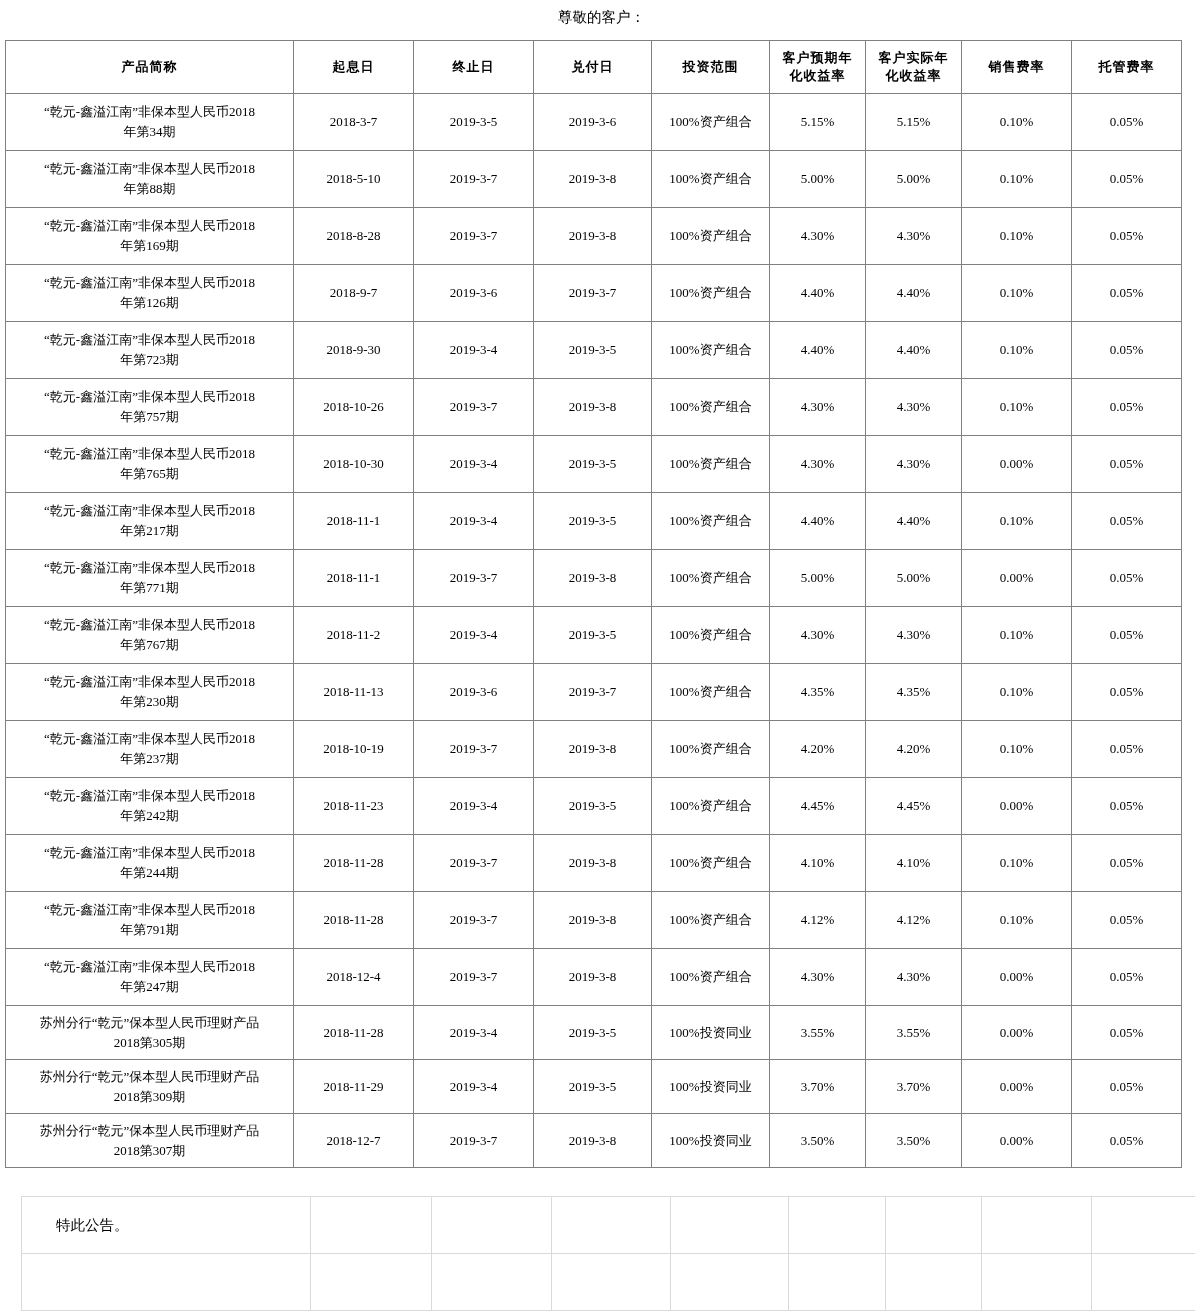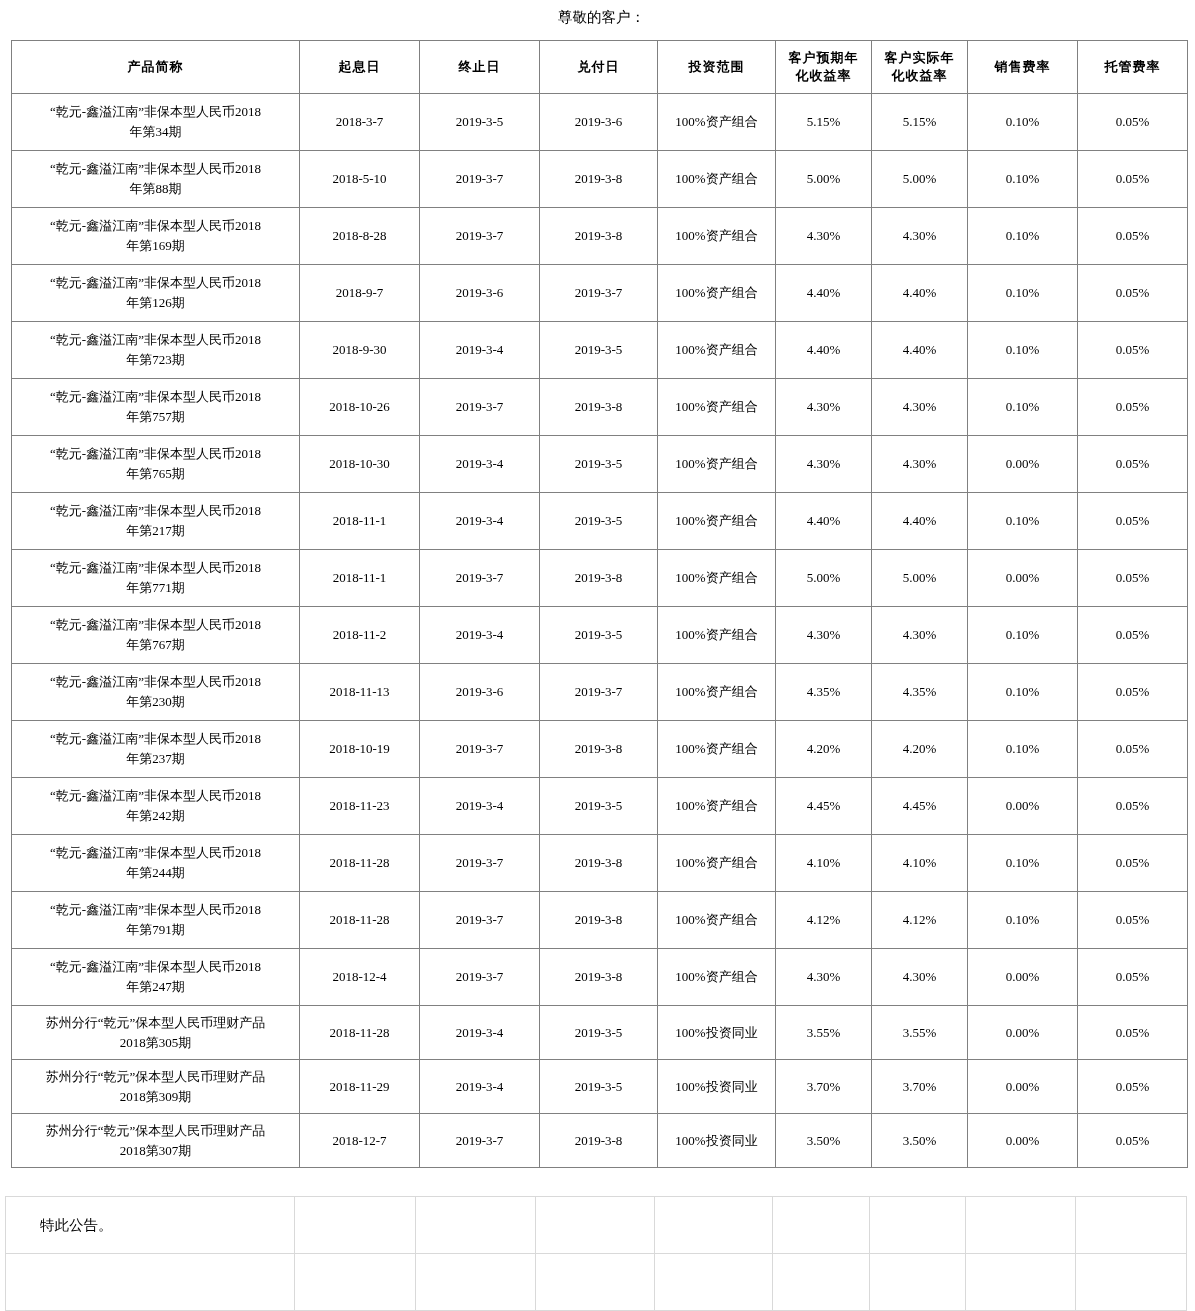--- a/index.html
+++ b/index.html
@@ -34,21 +34,21 @@
   }
   .intro-line2 {
     font-size: 14.5px;
     line-height: 22px;
     padding-left: 36px;
     margin-top: 4px;
   }
   table.main {
     border-collapse: collapse;
     width: 952px;
-    margin-left: 11px;
+    margin-left: 5px;
     margin-top: 12px;
     table-layout: fixed;
   }
   table.main th, table.main td {
     border: 1px solid #808080;
     padding: 2px 4px;
     font-size: 13px;
     text-align: center;
     vertical-align: middle;
     word-break: break-all;
@@ -101,21 +101,21 @@
     padding-left: 34px !important;
     border-right: 1px solid #d9d9d9;
   }
   .sign-cell {
     text-align: right;
     padding-right: 8px !important;
     font-size: 14.5px;
   }
   .footer-wrap {
     position: absolute;
-    left: 0;
+    left: 16px;
     right: 0;
     bottom: 0;
   }
 </style>
 </head>
 <body>
 
 <div class="page">
 
   <div class="intro">

